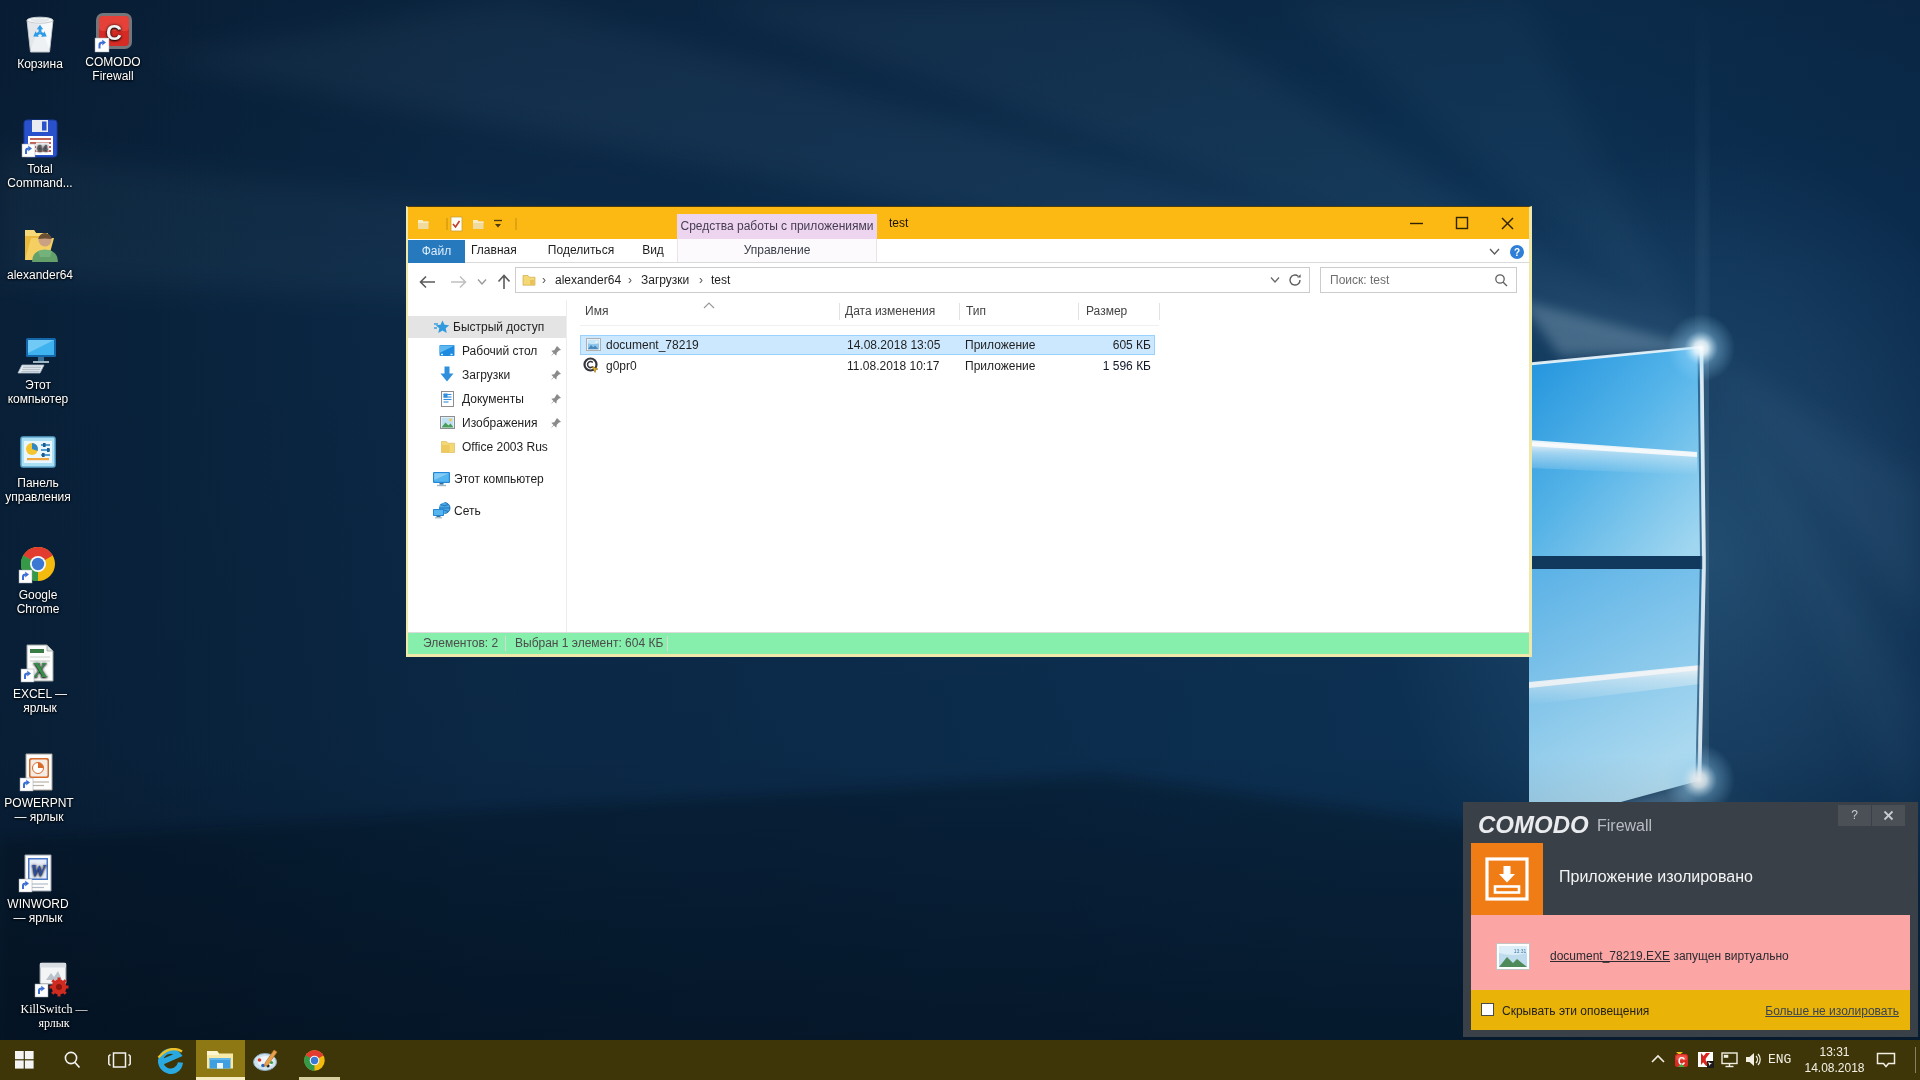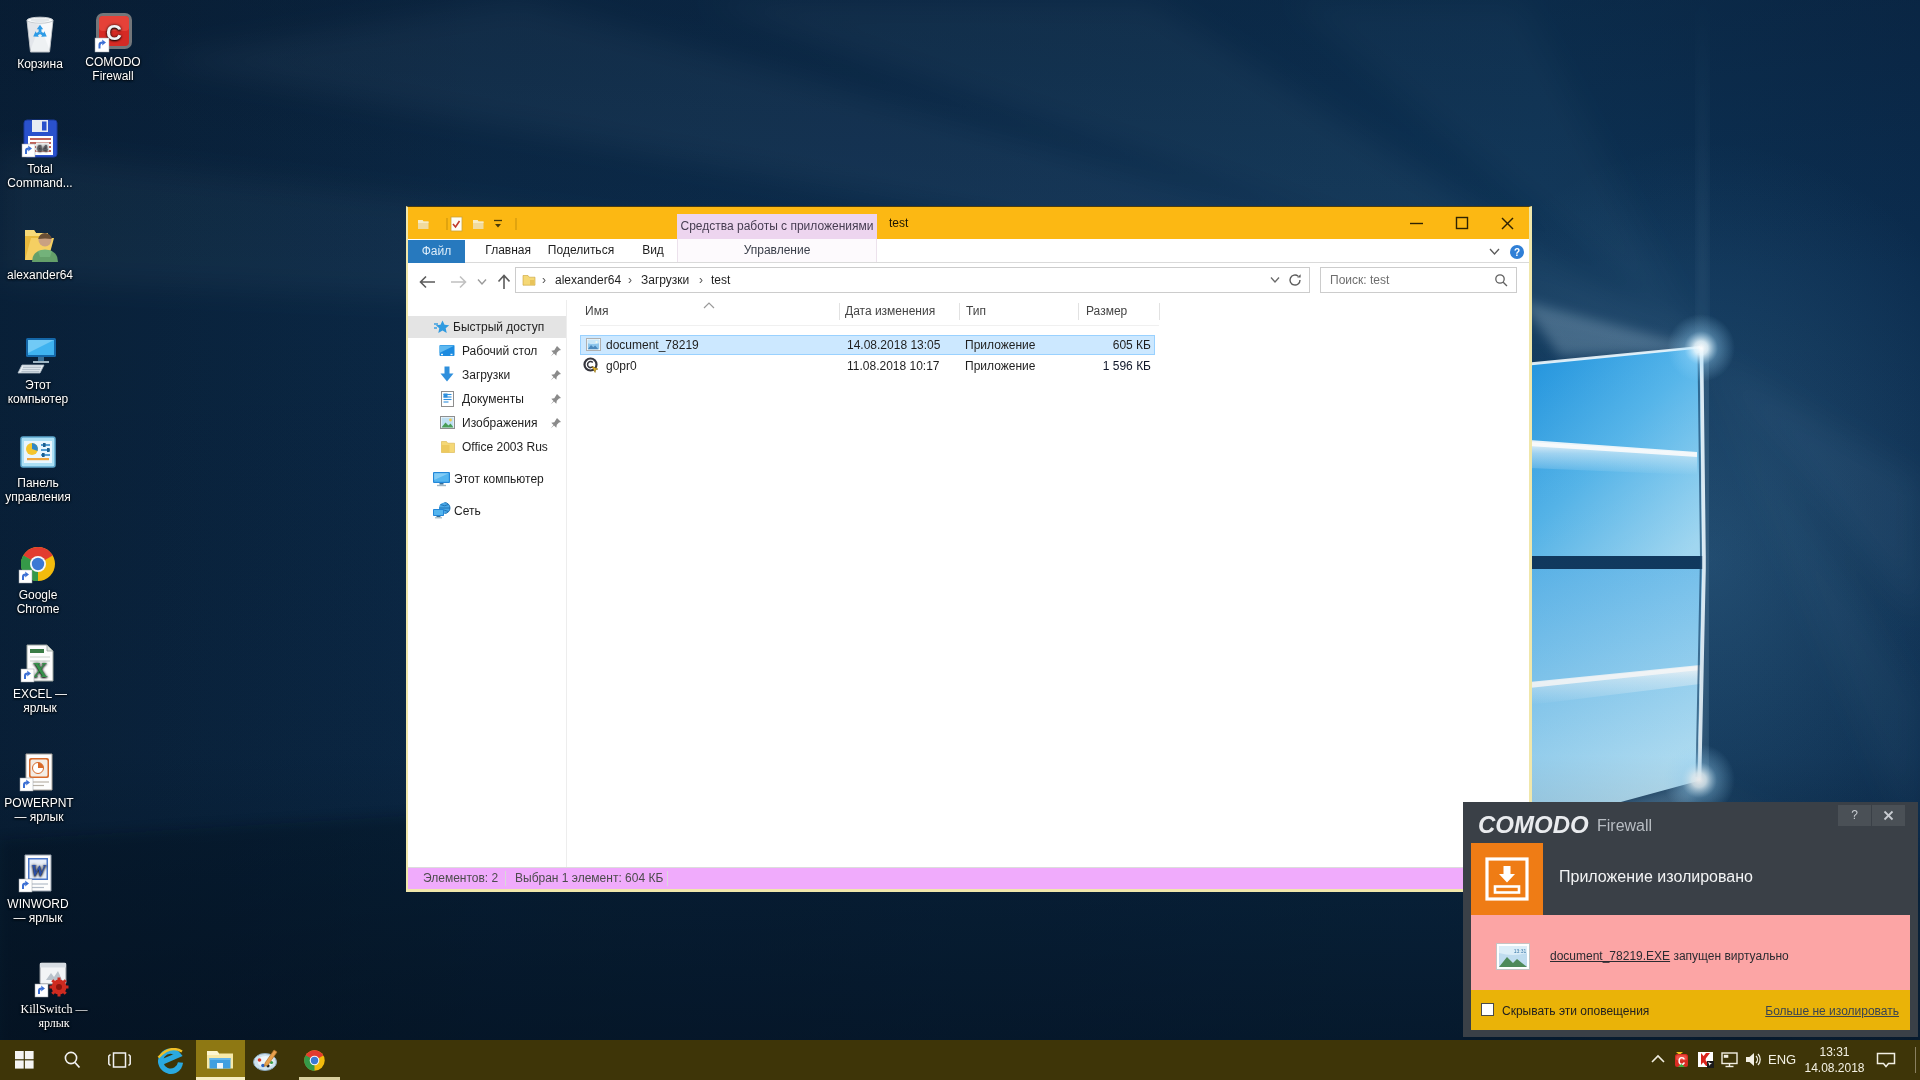--- a/index.html
+++ b/index.html
@@ -7,28 +7,28 @@
   .abs{position:absolute;}
   #stage{position:relative;width:1920px;height:1080px;background:#0c2a4a;overflow:hidden;}
   
   #wall{position:absolute;left:0;top:0;width:1920px;height:1080px;}
   
   .dicon{position:absolute;width:76px;text-align:center;color:#fff;font-size:12px;line-height:14px;
     text-shadow:0 1px 2px rgba(0,0,0,.95),0 0 3px rgba(0,0,0,.8);}
   .dicon .ig{height:40px;margin-bottom:4px;position:relative;}
   .dicon svg{position:absolute;left:50%;transform:translateX(-50%);top:0;}
   
-  #expl{position:absolute;left:406px;top:206px;width:1126px;height:686px;
+  #expl{position:absolute;left:406px;top:206px;width:1126px;height:451px;
     background:#fff;border-left:2px solid #f0e7ab;border-right:3px solid #f0e7ab;
     border-bottom:3px solid #f0e7ab;border-top:1px solid #4a3c10;box-sizing:border-box;}
   #titlebar{position:absolute;left:0;top:0;width:100%;height:32px;background:#fcb813;}
   #tabrow{position:absolute;left:0;top:32px;width:100%;height:24px;background:#fff;border-bottom:1px solid #dadada;box-sizing:border-box;}
   #addrrow{position:absolute;left:0;top:56px;width:100%;height:37px;background:#fff;}
   #contentarea{position:absolute;left:0;top:93px;width:100%;bottom:22px;background:#fff;}
-  #statusbar{position:absolute;left:0;bottom:0;width:100%;height:22px;background:#f0abfc;border-top:1px solid #dcdcdc;box-sizing:border-box;
+  #statusbar{position:absolute;left:0;bottom:0;width:100%;height:22px;background:#86efac;border-top:1px solid #dcdcdc;box-sizing:border-box;
     font-size:12px;color:#4c4c4c;}
   .ui12{font-size:12px;color:#1e1e1e;}
   
   #sandbox{position:absolute;left:1463px;top:802px;width:455px;height:235px;background:#3a4047;}
   
   #taskbar{position:absolute;left:0;top:1040px;width:1920px;height:40px;background:#3e3508;}
 </style>
 </head>
 <body>
 <div id="stage">
@@ -377,21 +377,21 @@
         <g stroke="#2e2303" stroke-width="1.4">
             <line x1="100" y1="11" x2="111" y2="22"></line>
             <line x1="111" y1="11" x2="100" y2="22"></line>
           </g>
       </svg>
     </div>
 
     <div id="tabrow">
       <div class="abs" style="left:0;top:1px;width:57px;height:23px;background:#2779be;color:#dcecf9;
         text-align:center;line-height:23px;font-size:12px;">Файл</div>
-      <div class="abs" style="left:63px;top:0;width:60px;text-align:right;line-height:23px;font-size:12px;color:#1e1e1e;">Главная</div>
+      <div class="abs" style="left:63px;top:0;width:60px;text-align:left;line-height:23px;font-size:12px;color:#1e1e1e;">Главная</div>
       <div class="abs" style="left:135px;top:0;width:76px;text-align:center;line-height:23px;font-size:12px;color:#1e1e1e;">Поделиться</div>
       <div class="abs" style="left:225px;top:0;width:40px;text-align:center;line-height:23px;font-size:12px;color:#1e1e1e;">Вид</div>
       <div class="abs" style="left:269px;top:0;width:200px;height:23px;background:#fdfafd;border-left:1px solid #ece2ec;border-right:1px solid #ece2ec;box-sizing:border-box;
         text-align:center;line-height:23px;font-size:12px;color:#3a3f4a;">Управление</div>
       <svg class="abs" style="left:1080px;top:6px;" width="40" height="14" viewBox="0 0 40 14">
         <path d="M2,4 l4.5,5 l4.5,-5" fill="none" stroke="#5a5a5a" stroke-width="1.3"></path>
         <circle cx="29" cy="7" r="7" fill="#2f7fd6"></circle>
         <text x="29" y="11" text-anchor="middle" font-size="10" font-weight="bold" fill="#fff" font-family="Liberation Sans">?</text>
       </svg>
     </div>
@@ -670,20 +670,20 @@
     <svg class="abs" style="left:1721px;top:12px;" width="18" height="16" viewBox="0 0 18 16">
       <rect x="1" y="1" width="15" height="10.5" fill="none" stroke="#f2efe2" stroke-width="1.4"></rect>
       <line x1="8.5" y1="11.5" x2="8.5" y2="14" stroke="#f2efe2" stroke-width="1.4"></line>
       <line x1="4.5" y1="14.5" x2="12.5" y2="14.5" stroke="#f2efe2" stroke-width="1.4"></line>
       <rect x="2.8" y="2.8" width="4.5" height="3" fill="#f2efe2"></rect>
     </svg>
     <svg class="abs" style="left:1745px;top:11px;" width="17" height="17" viewBox="0 0 17 17">
       <path d="M1,6 h3.5 L9,2 v13 L4.5,11 H1 Z" fill="#f2efe2"></path>
       <path d="M11,5 a5,5 0 0 1 0,7 M13,3 a8,8 0 0 1 0,11" fill="none" stroke="#f2efe2" stroke-width="1.3"></path>
     </svg>
-    <div class="abs" style="left:1768px;top:0;height:40px;line-height:40px;font-size:13px;color:#f4f1e4;">ENG</div>
+    <div class="abs" style="left:1768px;top:0;height:40px;line-height:40px;font-size:13px;color:#f4f1e4;font-family:Liberation Mono, monospace;">ENG</div>
     <div class="abs" style="left:1804px;top:4px;width:61px;text-align:center;font-size:12px;line-height:16px;color:#f4f1e4;">13:31<br>14.08.2018</div>
     <svg class="abs" style="left:1876px;top:12px;" width="20" height="17" viewBox="0 0 20 17">
       <path d="M1.5,1.5 h17 v10 h-6 l-2.5,3 l-2.5,-3 h-6 Z" fill="none" stroke="#f2efe2" stroke-width="1.5"></path>
     </svg>
     <div class="abs" style="left:1915px;top:7px;width:1px;height:26px;background:#8a8060;"></div>
   </div>
 </div>
 
 </body></html>

